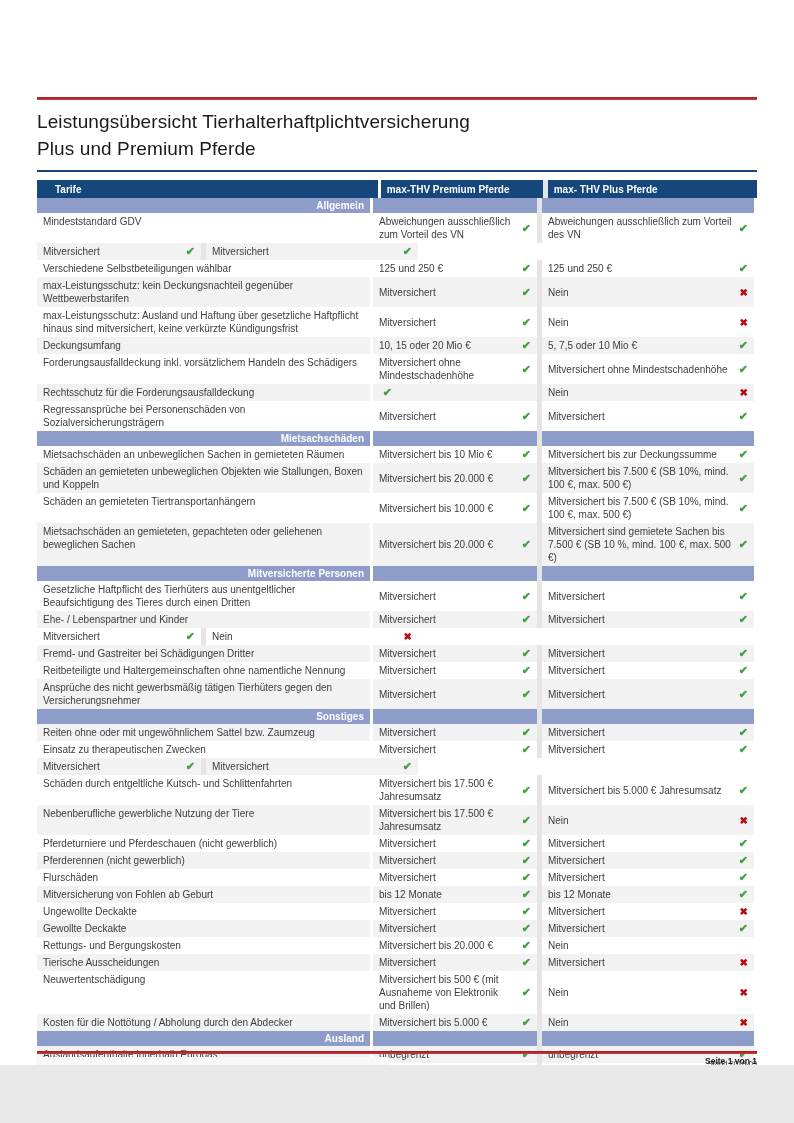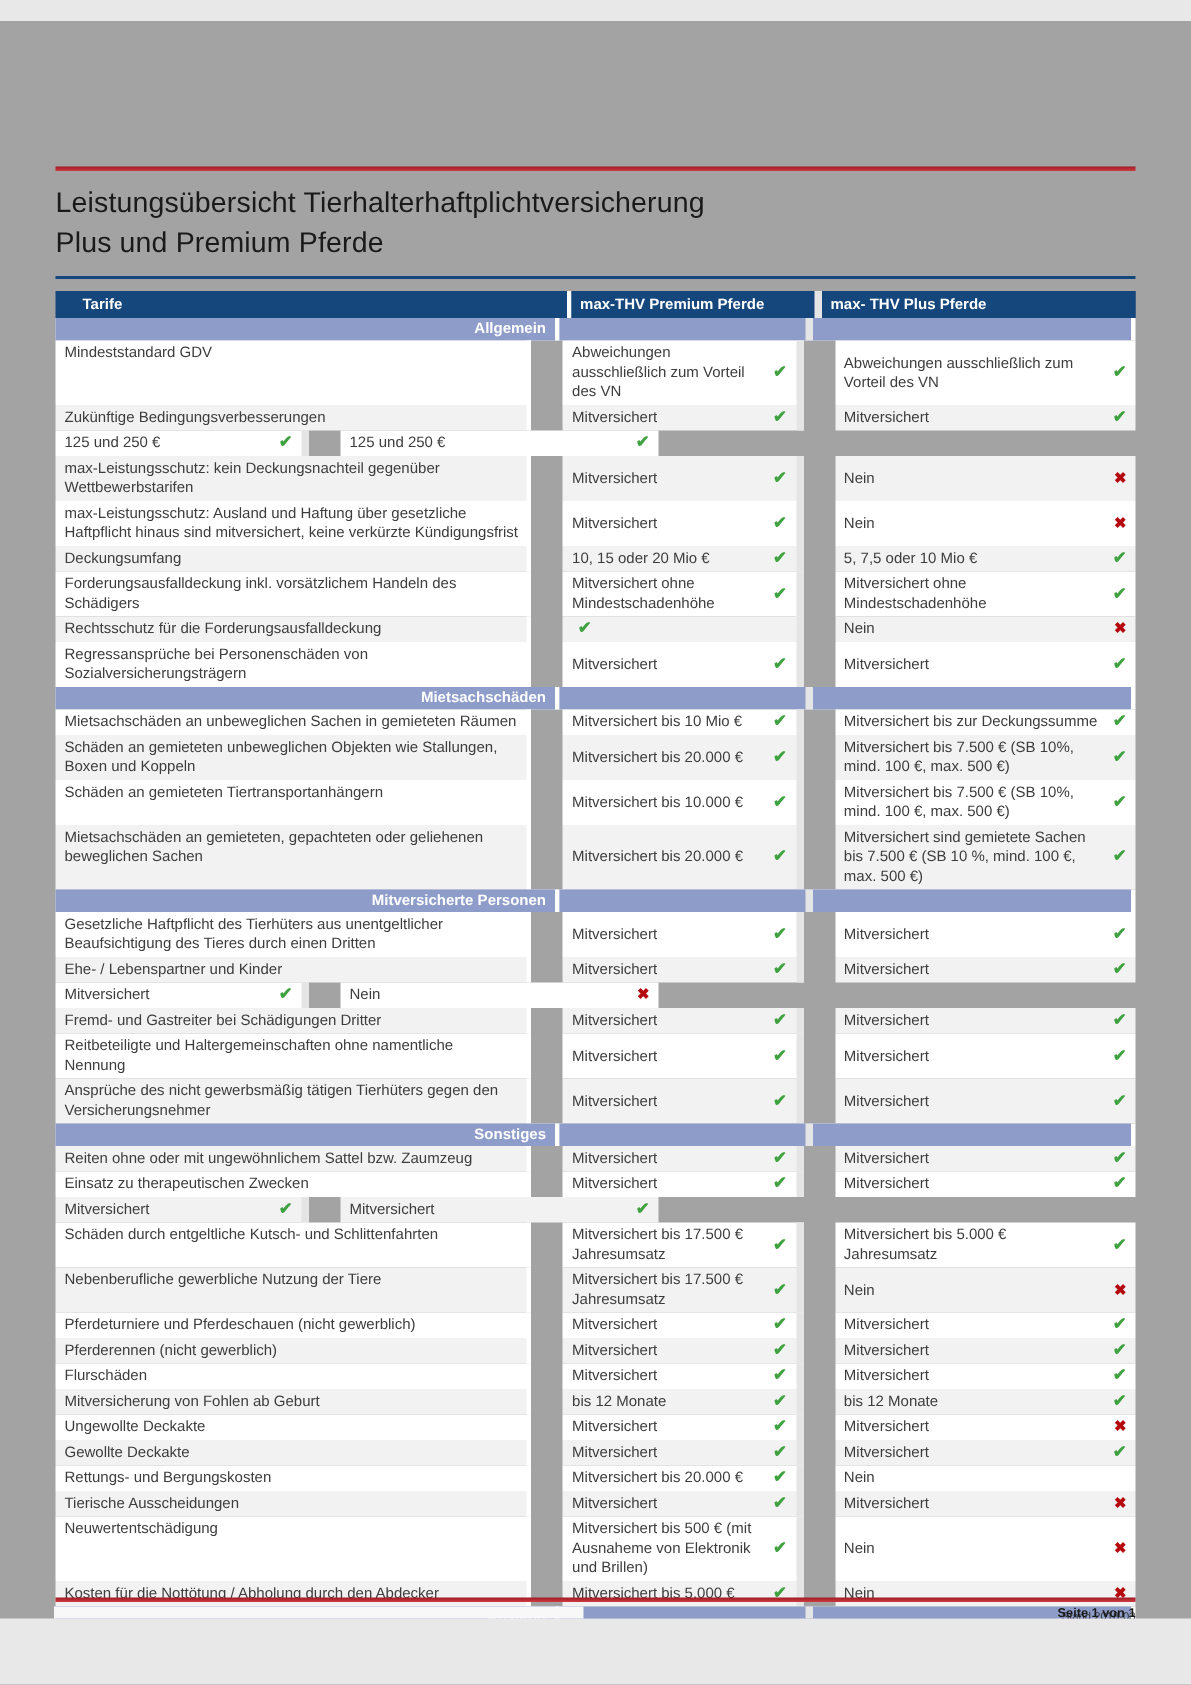--- a/index.html
+++ b/index.html
@@ -1,31 +1,31 @@
 <!DOCTYPE html>
 <html><head>
 <meta charset="utf-8">
 <style>
   html,body{margin:0;padding:0;background:#e8e8e8;}
-  .page{position:relative;width:794px;height:1065px;background:#a3a3a3;margin:14px auto;
+  .page{position:relative;width:794px;height:1065px;background:#ffffff;margin:0 auto;
         font-family:"Liberation Sans",sans-serif;color:#3d3d3d;overflow:hidden;}
   .content{position:absolute;left:37px;top:0;width:720px;}
   .rule-red-top{margin-top:97px;height:3px;background:linear-gradient(#9e1b24,#cf3a41);}
   .doc-title{margin:9px 0 0 0;font-size:19px;font-weight:400;line-height:1.42;color:#1a1a1a;letter-spacing:0.1px;}
   .rule-navy{height:2.5px;background:#16477c;margin-top:7px;}
   .tbl{margin-top:8px;width:720px;}
   .row{display:flex;align-items:stretch;}
   .c1{width:336px;border-right:3px solid #ffffff;box-sizing:border-box;padding:2px 6px;}
   .c2{width:169px;border-right:5px solid #e5e5e5;box-sizing:border-box;padding:2px 6px;display:flex;align-items:center;}
   .c3{width:212px;box-sizing:border-box;padding:2px 6px;display:flex;align-items:center;}
   .hdr{background:#16477c;color:#ffffff;font-weight:bold;font-size:10px;padding-left:12px;}
   .hdr .c1,.hdr .c2,.hdr .c3{padding-top:3.5px;padding-bottom:3.5px;background:#16477c;}
   .sec{background:#ffffff;color:#ffffff;font-weight:bold;font-size:10px;text-align:right;}
   .sec .c1,.sec .c2,.sec .c3{background:#8e9cc9;padding-top:2px;padding-bottom:2px;min-height:12px;}
-  .data-row{font-size:10px;line-height:13px;gap:21px;}
+  .data-row{font-size:10px;line-height:13px;}
   .data-row .c1{color:#3d3d3d;}
   .w .c1,.w .c2,.w .c3{background:#ffffff;}
   .g .c1,.g .c2,.g .c3{background:#f2f2f2;}
   .cell-text{flex:1;padding-right:3px;}
   .mark{width:13px;text-align:right;font-size:11px;line-height:13px;font-weight:bold;flex:none;}
   .mark.check{color:#3fa13f;}
   .mark.cross{color:#b40a10;font-size:10px;}
   .footer-rule{position:absolute;left:37px;width:720px;top:1051px;height:2.5px;background:linear-gradient(#9e1b24,#cf3a41);}
   .footer-box{position:absolute;left:36px;top:1057px;width:353px;height:36px;background:#f8f8f8;}
   .stand{position:absolute;right:37px;top:1059px;font-size:7.5px;color:#333333;}
@@ -60,31 +60,31 @@
             <div class="c2">
               <div class="cell-text">Abweichungen ausschließlich zum Vorteil des VN</div>
               <span class="mark check">✔</span>
             </div>
             <div class="c3">
               <div class="cell-text">Abweichungen ausschließlich zum Vorteil des VN</div>
               <span class="mark check">✔</span>
             </div>
           </div>
           <div class="row data-row g">
-            <div class="c1">Zukünftige Bedingungsverbesserungen</div>
-            <div class="c2">
-              <div class="cell-text">Mitversichert</div>
-              <span class="mark check">✔</span>
-            </div>
-            <div class="c3">
-              <div class="cell-text">Mitversichert</div>
-              <span class="mark check">✔</span>
-            </div>
-          </div>
-          <div class="row data-row w">
+            <div class="c2">
+              <div class="cell-text">Mitversichert</div>
+              <span class="mark check">✔</span>
+            </div>
+            <div class="c3">
+              <div class="cell-text">Mitversichert</div>
+              <span class="mark check">✔</span>
+            </div>
+          </div>
+          <div class="row data-row w">
+            <div class="c1">Verschiedene Selbstbeteiligungen wählbar</div>
             <div class="c2">
               <div class="cell-text">125 und 250 €</div>
               <span class="mark check">✔</span>
             </div>
             <div class="c3">
               <div class="cell-text">125 und 250 €</div>
               <span class="mark check">✔</span>
             </div>
           </div>
           <div class="row data-row g">

